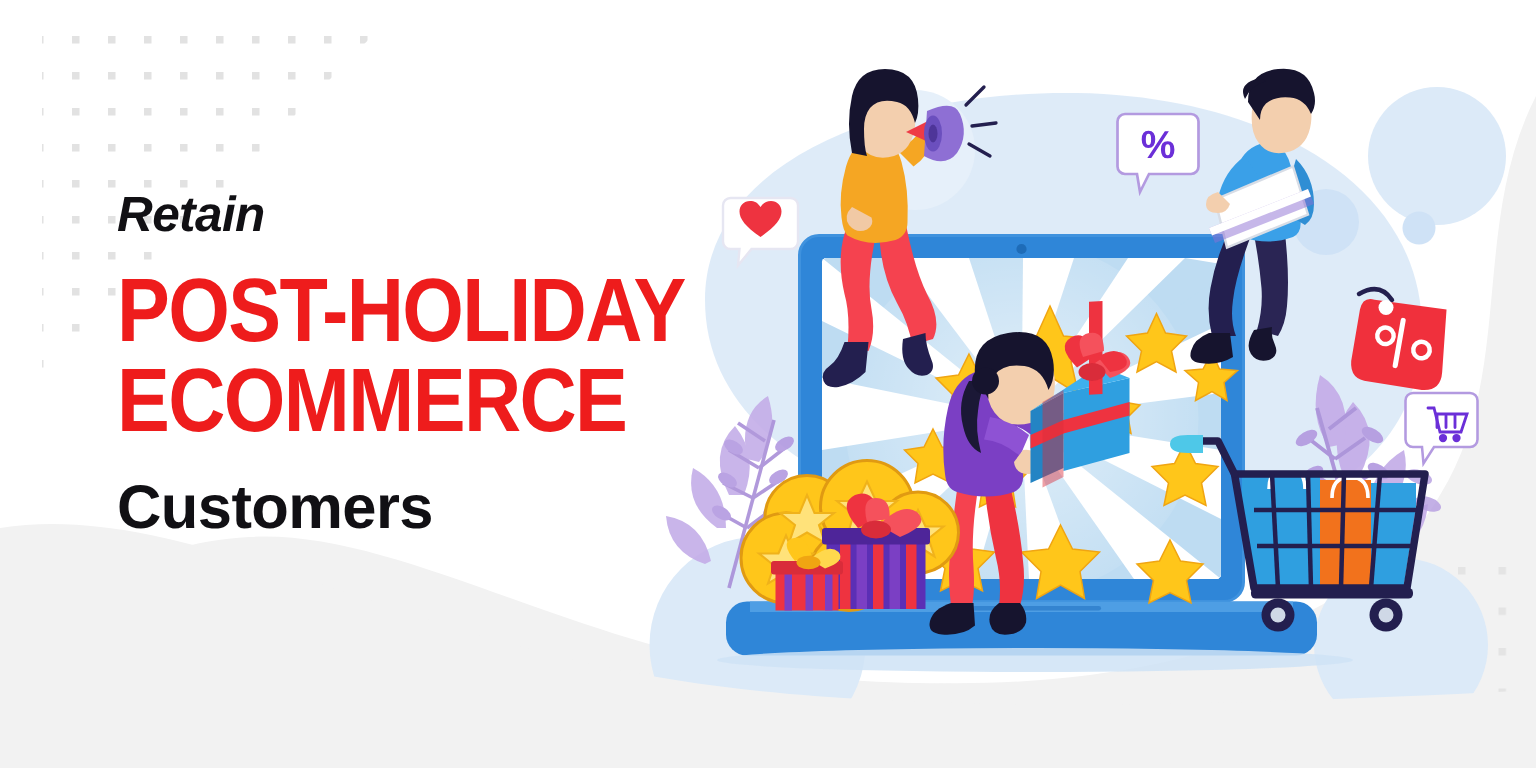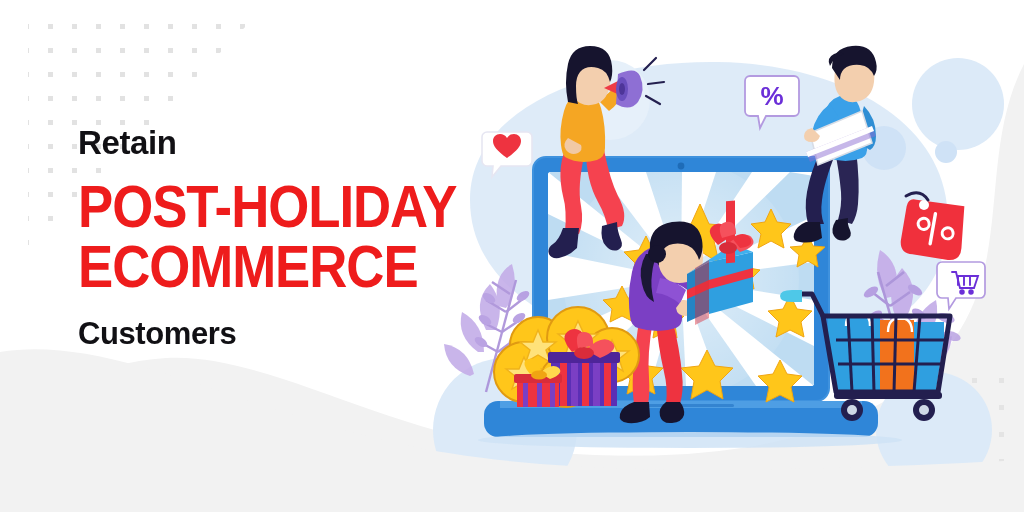--- a/index.html
+++ b/index.html
@@ -15,32 +15,32 @@
   }
   .layer{position:absolute;top:0;left:0;width:1024px;height:512px;}
   svg.layer{display:block;}
 
   
   #text-block{
     position:absolute;left:78px;top:126px;width:380px;z-index:40;
   }
   #eyebrow{
     font-size:33px;font-weight:700;color:#111014;
-    letter-spacing:-0.4px;line-height:1;margin:0 0 20px 0;
+    letter-spacing:-0.4px;line-height:1;margin:0 0 20px 0;font-style:italic;
   }
   .headline{
     font-family:"Liberation Sans Narrow","Liberation Sans",sans-serif;
     font-size:60px;font-weight:700;color:#ee1c1c;
     line-height:0.94;letter-spacing:-1.2px;margin:0;
     transform:scaleX(0.88);transform-origin:left center;
     white-space:nowrap;
   }
   .headline + .headline{margin-top:4px;}
   #subline{
-    font-size:31px;font-weight:700;color:#111014;
+    font-size:41px;font-weight:700;color:#111014;
     letter-spacing:-0.4px;line-height:1;margin:22px 0 0 0;
   }
 </style>
 </head>
 <body>
 
 <div id="banner">
 
   <svg class="layer" viewBox="0 0 1024 512" xmlns="http://www.w3.org/2000/svg">
     <defs>

